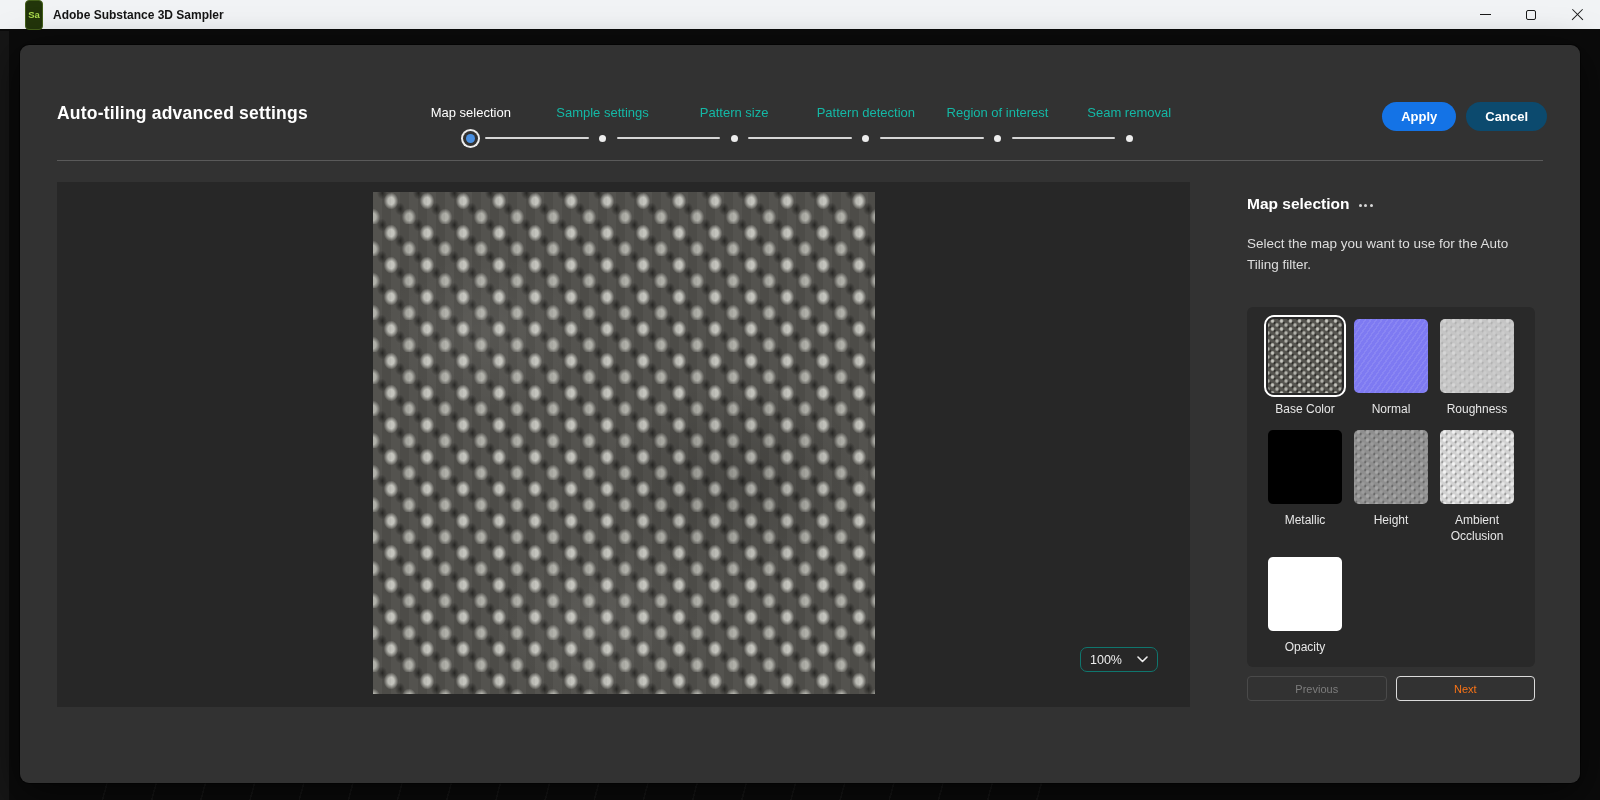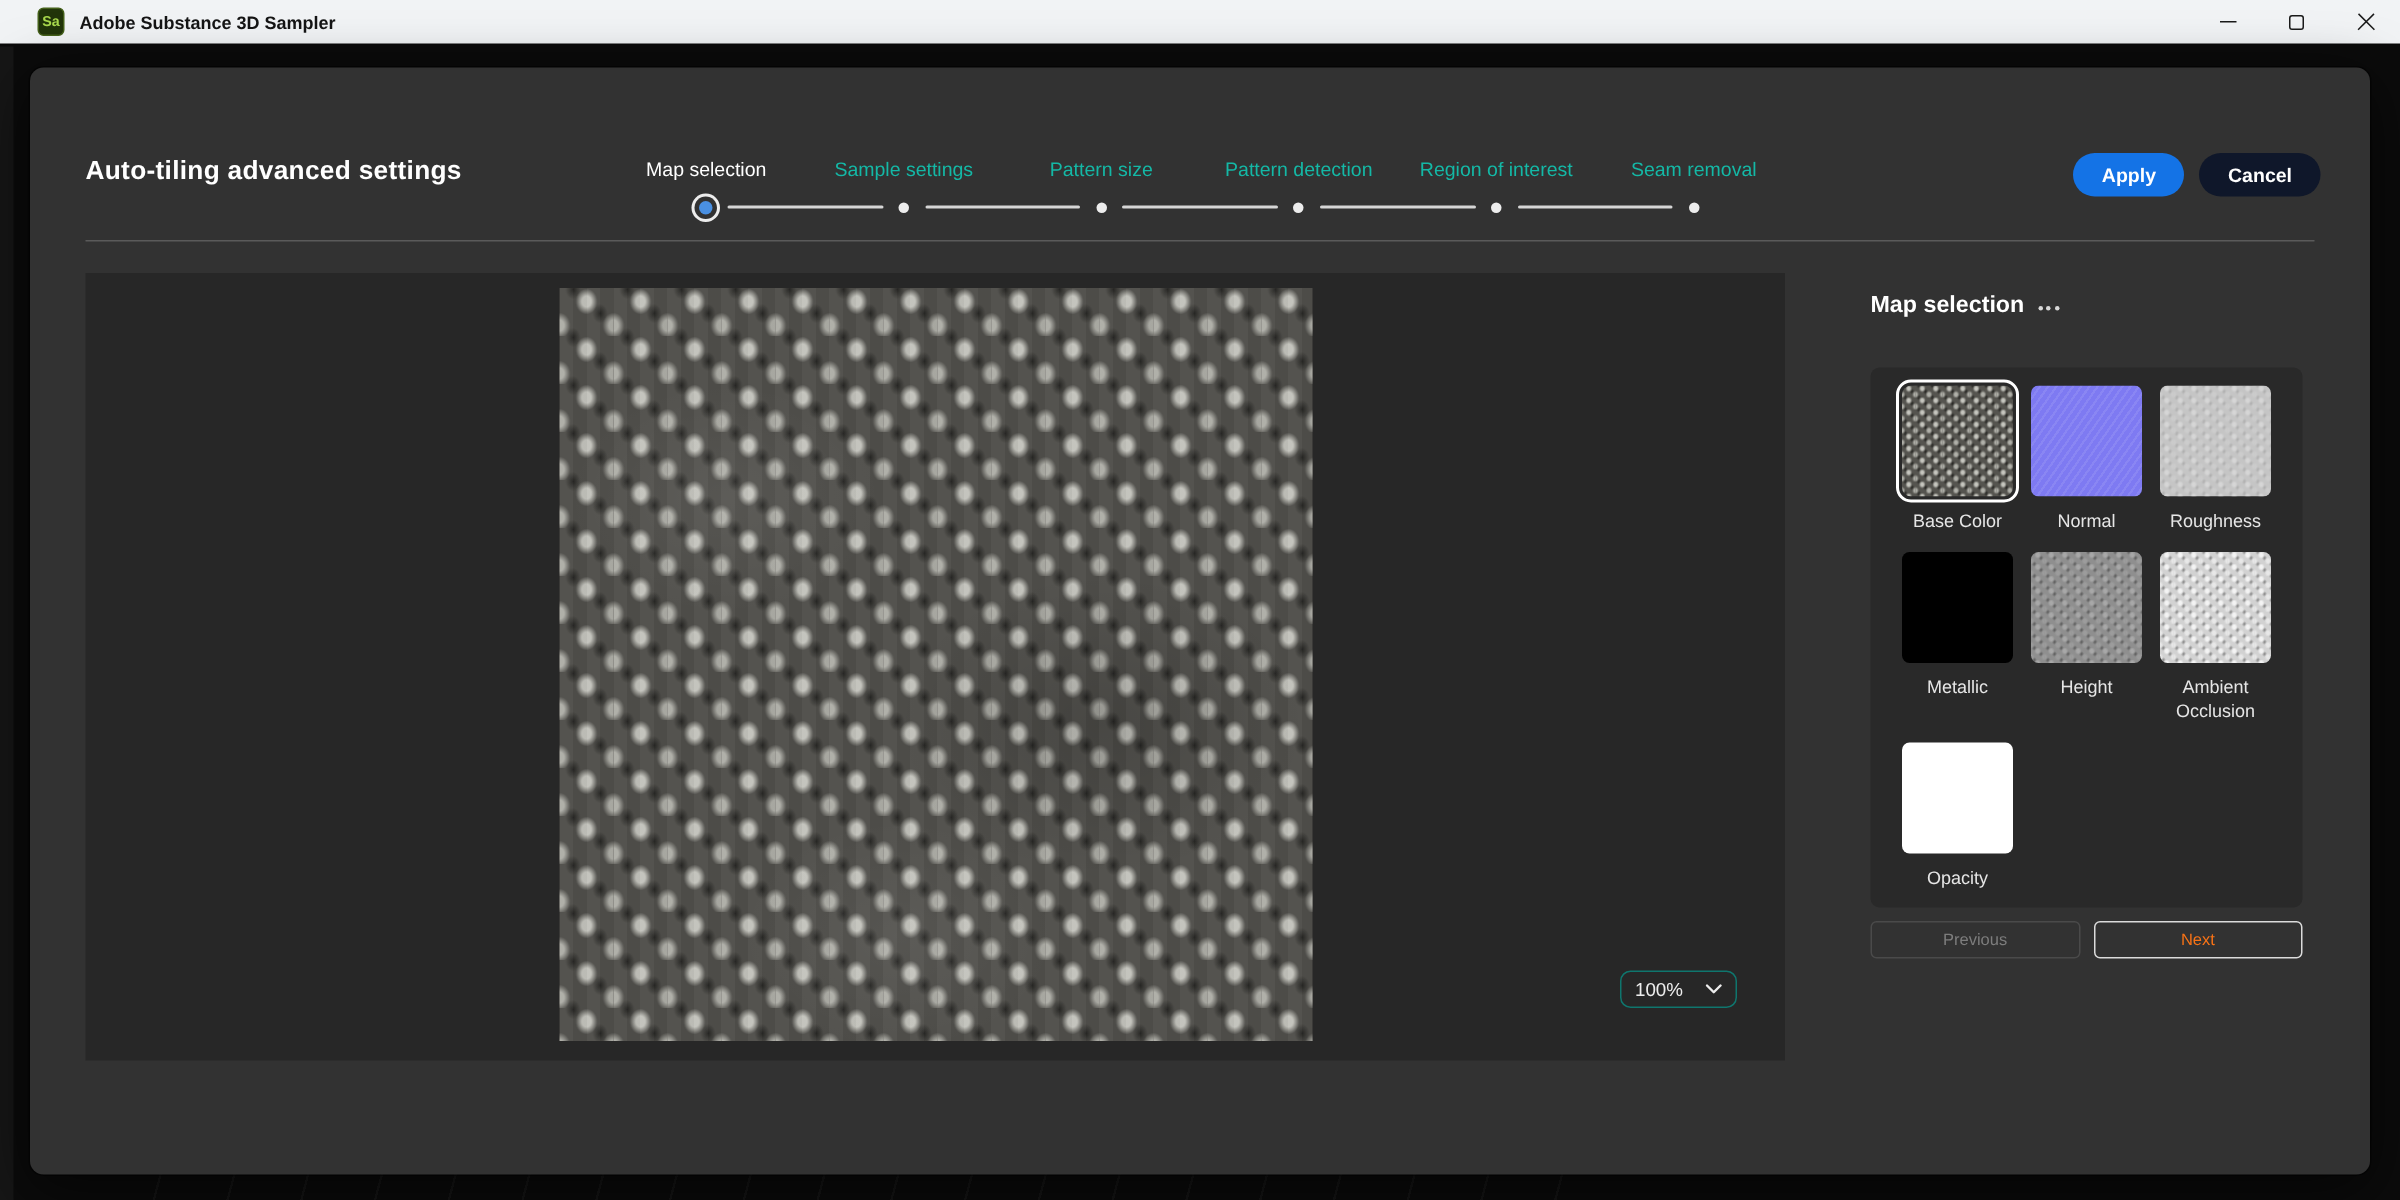--- a/index.html
+++ b/index.html
@@ -11,21 +11,21 @@
     -webkit-font-smoothing:antialiased;
   }
 
   
   .titlebar{
     position:absolute; top:0; left:0; width:1600px; height:30px;
     background:#f1f3f5; display:flex; align-items:center;
     border-bottom:1px solid #0a0a0a;
   }
   .app-icon{
-    margin-left:25px; width:18px; height:19px; border-radius:4px;
+    margin-left:25px; width:18px; height:30px; border-radius:4px;
     background:#22350a; border:1px solid #44601a;
     color:#a9d94d; font-size:9.5px; font-weight:700;
     display:flex; align-items:center; justify-content:center;
   }
   .window-title{ margin-left:10px; font-size:12px; color:#151515;font-weight:bold; }
   .win-controls{ margin-left:auto; display:flex; height:100%; }
   .win-btn{ width:46px; height:100%; display:flex; align-items:center; justify-content:center; cursor:default; }
   .icon-min{ width:11px; height:1.4px; background:#1a1a1a; }
   .icon-max{ width:10px; height:10px; border:1.3px solid #1a1a1a; border-radius:2px; }
   .icon-close{ position:relative; width:13px; height:13px; }
@@ -71,21 +71,21 @@
   }
 
   
   .header-buttons{ position:absolute; top:57px; right:33px; display:flex; gap:10px; }
   .pill{
     height:29px; padding:0 19px; border-radius:15px; border:none;
     font-family:inherit; font-size:13px; font-weight:700; color:#fff;
     display:flex; align-items:center; cursor:pointer;
   }
   .pill.apply{ background:#1473e6; }
-  .pill.cancel{ background:#0f172a; }
+  .pill.cancel{ background:#0c4a6e; }
 
   
   .preview{ position:absolute; left:37px; top:137px; width:1133px; height:525px; background:#272727; }
   .texture{
     position:absolute; left:316px; top:10px; width:502px; height:502px;
     background-color:#504f4b;
     background-image:
       radial-gradient(11px 13px at 18px 9px,  #c3c3bc 28%, transparent 66%),
       radial-gradient(11px 13px at 0px  25px, #aeaea7 28%, transparent 66%),
       radial-gradient(11px 13px at 36px 25px, #aeaea7 28%, transparent 66%),
@@ -243,20 +243,21 @@
 
   <div class="panel">
     <div class="panel-title-row">
       <div class="panel-title">Map selection</div>
       <div class="more-icon">
           <i></i>
           <i></i>
           <i></i>
         </div>
     </div>
+    <div class="panel-desc">Select the map you want to use for the Auto Tiling filter.</div>
 
     <div class="maps-card">
       <div class="maps-grid">
         <div class="map-tile selected">
           <div class="thumb weave-sm sw-basecolor"></div>
           <div class="map-label">Base Color</div>
         </div>
         <div class="map-tile">
           <div class="thumb sw-normal"></div>
           <div class="map-label">Normal</div>

